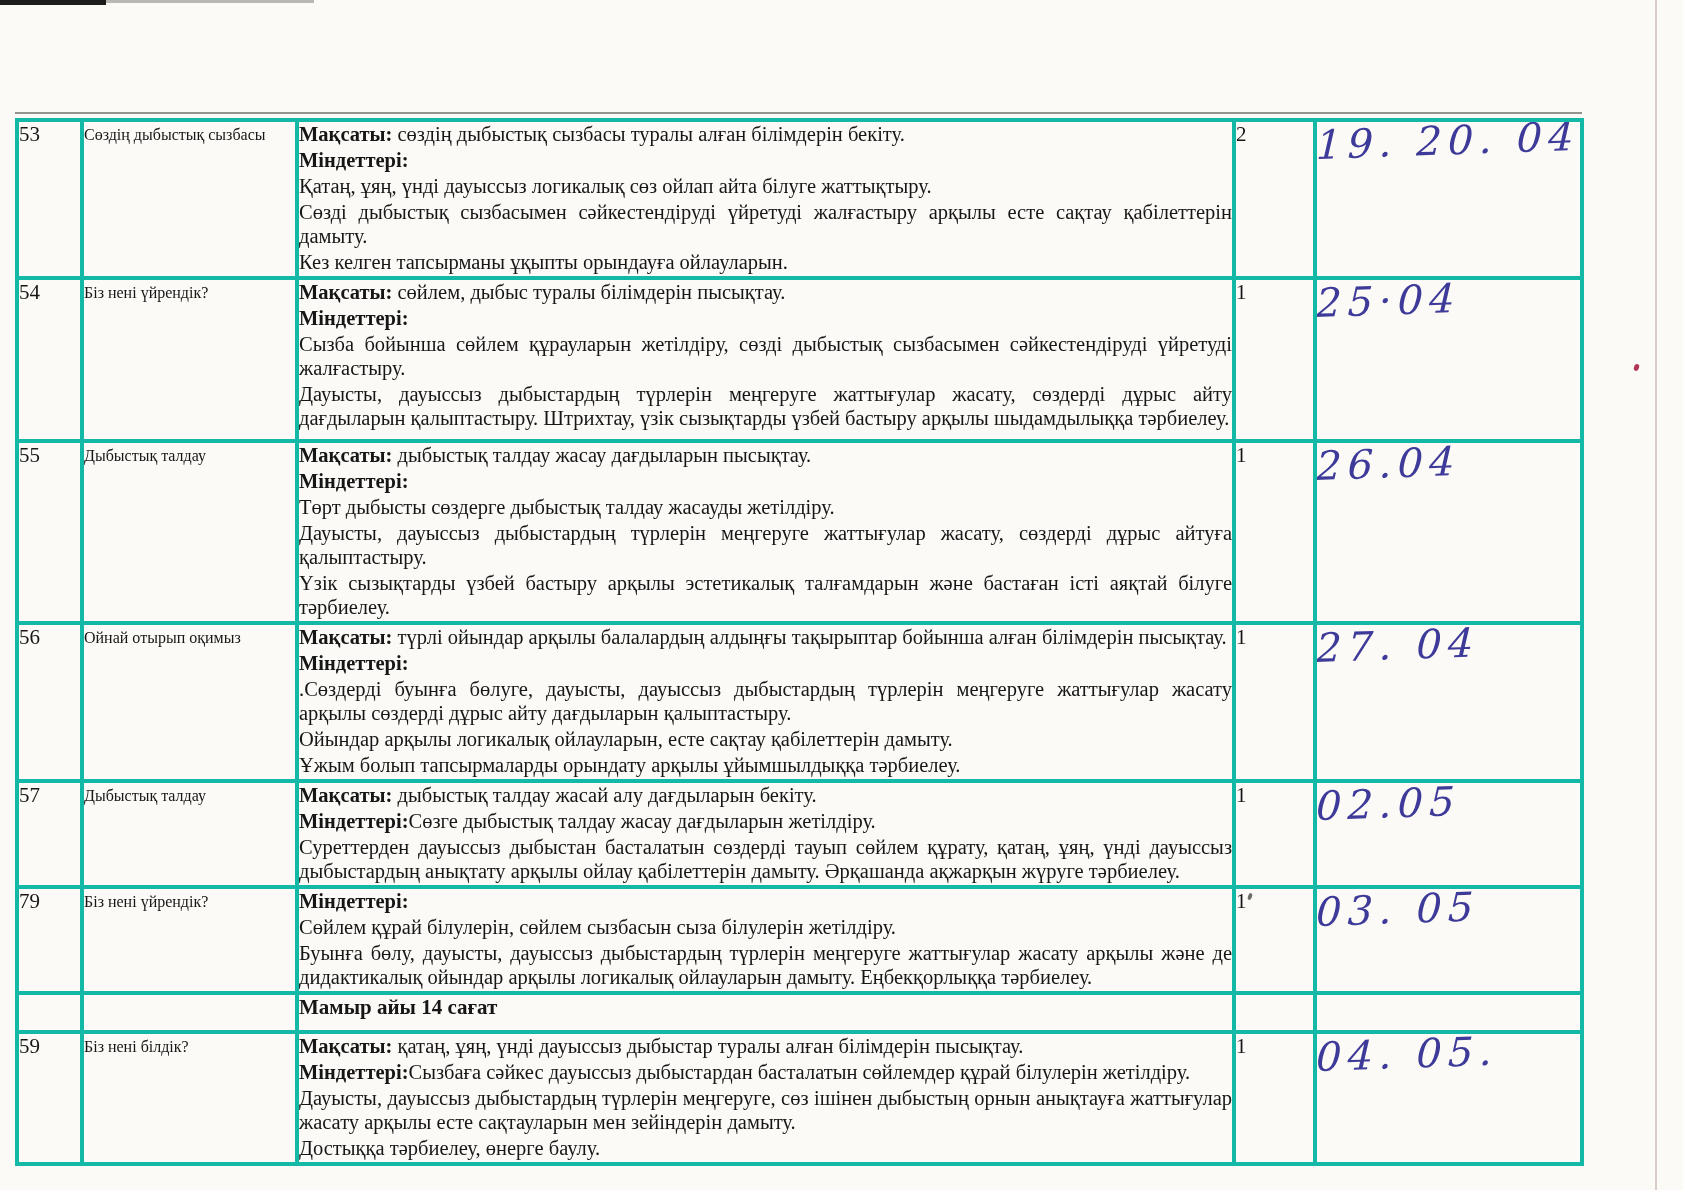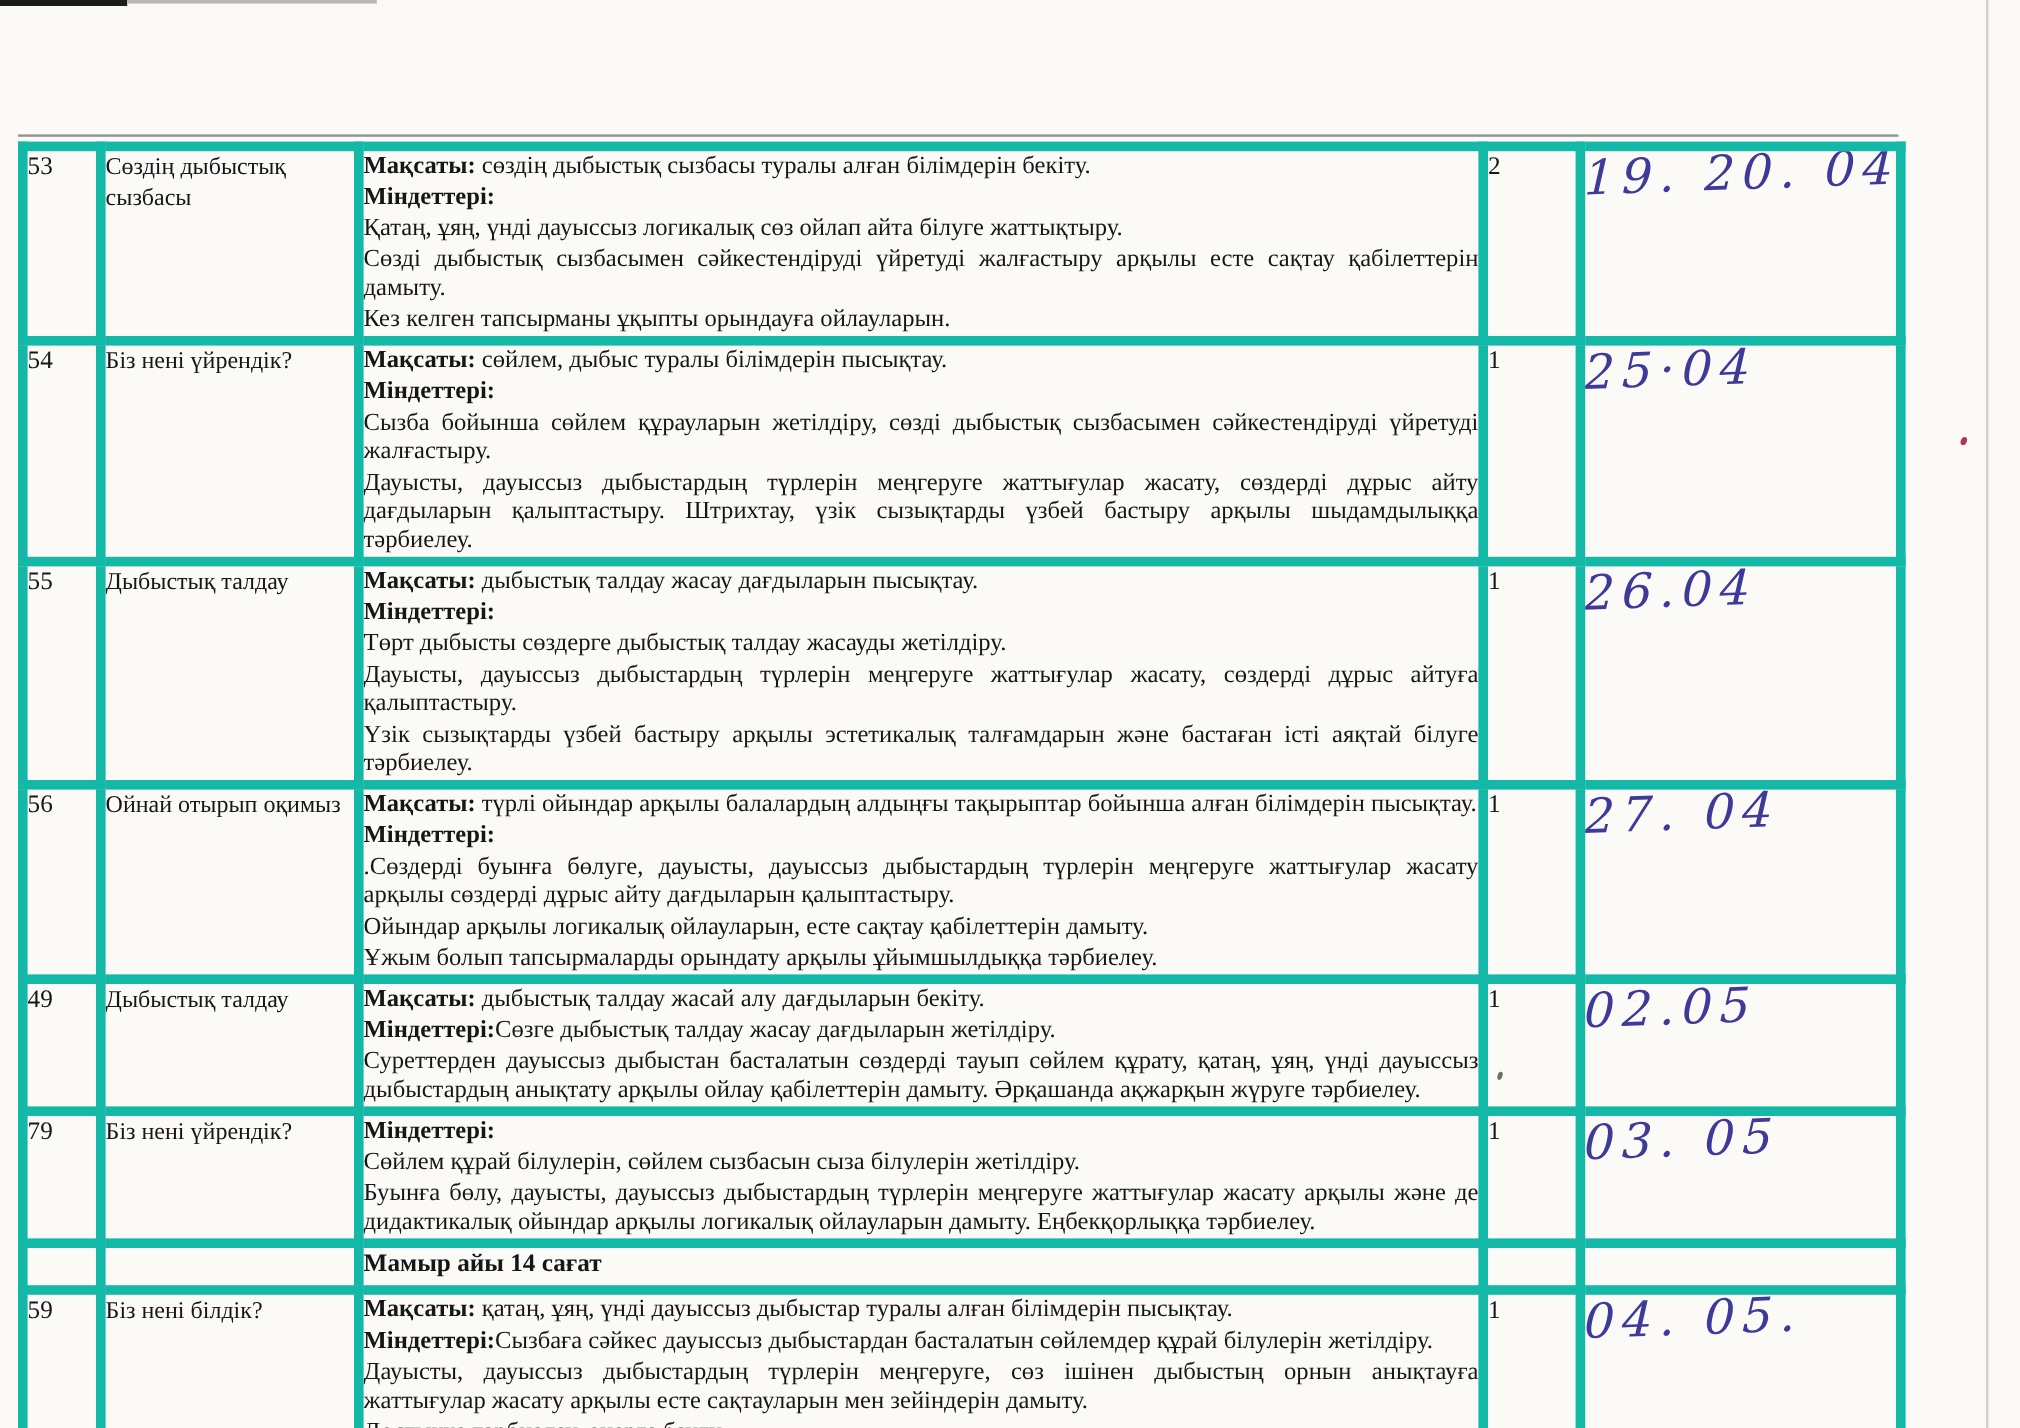--- a/index.html
+++ b/index.html
@@ -19,27 +19,27 @@
   .red-dot{left:1634px;top:364px;width:5px;height:7px;background:#b23557;border-radius:60% 40% 55% 45%;transform:rotate(15deg)}
   .speck{left:1248px;top:893px;width:4px;height:7px;background:#4a4a4a;border-radius:50%;transform:rotate(18deg);opacity:.8}
   .topline{left:15px;top:112px;width:1567px;height:2px;background:rgba(60,60,60,.55)}
 
   
   table.plan{
     position:absolute;left:15px;top:118px;width:1567px;
     border-collapse:collapse;table-layout:fixed;
   }
   table.plan td{
-    border:8px solid #14b8a6;
+    border:4px solid #14b8a6;
     vertical-align:top;overflow:hidden;padding:0;
   }
   table.plan{border:2px solid #262626;border-bottom-width:3px}
 
   td.num{font-size:21px;padding:4px 2px 0 13px}
-  td.topic{font-size:20px;line-height:26px;padding:6px 24px 0 14px}
+  td.topic{font-size:16px;line-height:26px;padding:6px 24px 0 14px}
   td.obj{font-size:20.5px;line-height:24px;padding:3px 10px 0 14px}
   td.hours{font-size:21px;padding:4px 0 0 12px}
   td.date{padding:8px 0 0 14px}
   td.section-cell{font-weight:bold;font-size:21px;padding:2px 0 0 26px}
 
   .para{margin:0 0 2px 0;text-align:justify}
   .para b{font-weight:bold}
 
   .hand{
     display:inline-block;white-space:nowrap;
@@ -113,21 +113,21 @@
             <p class="para"><b>Мақсаты:</b> түрлі ойындар арқылы балалардың алдыңғы тақырыптар бойынша алған білімдерін пысықтау.</p>
             <p class="para"><b>Міндеттері:</b></p>
             <p class="para">.Сөздерді буынға бөлуге, дауысты, дауыссыз дыбыстардың түрлерін меңгеруге жаттығулар жасату арқылы сөздерді дұрыс айту дағдыларын қалыптастыру.</p>
             <p class="para">Ойындар арқылы логикалық ойлауларын, есте сақтау қабілеттерін дамыту.</p>
             <p class="para">Ұжым болып тапсырмаларды орындату арқылы ұйымшылдыққа  тәрбиелеу.</p>
           </td>
           <td class="hours">1</td>
           <td class="date"><span class="hand" style="color: rgb(62, 58, 153);">27. 04</span></td>
         </tr>
         <tr style="height: 93px;">
-          <td class="num">49</td>
+          <td class="num">57</td>
           <td class="topic">Дыбыстық талдау</td>
           <td class="obj">
             <p class="para"><b>Мақсаты:</b> дыбыстық талдау жасай алу дағдыларын бекіту.</p>
             <p class="para"><b>Міндеттері:</b>Сөзге дыбыстық талдау жасау дағдыларын жетілдіру.</p>
             <p class="para">Суреттерден дауыссыз дыбыстан басталатын сөздерді тауып сөйлем құрату, қатаң, ұяң, үнді дауыссыз дыбыстардың анықтату арқылы ойлау қабілеттерін дамыту.   Әрқашанда ақжарқын жүруге тәрбиелеу.</p>
           </td>
           <td class="hours">1</td>
           <td class="date"><span class="hand" style="color: rgb(62, 58, 153);">02.05</span></td>
         </tr>
         <tr style="height: 93px;">

